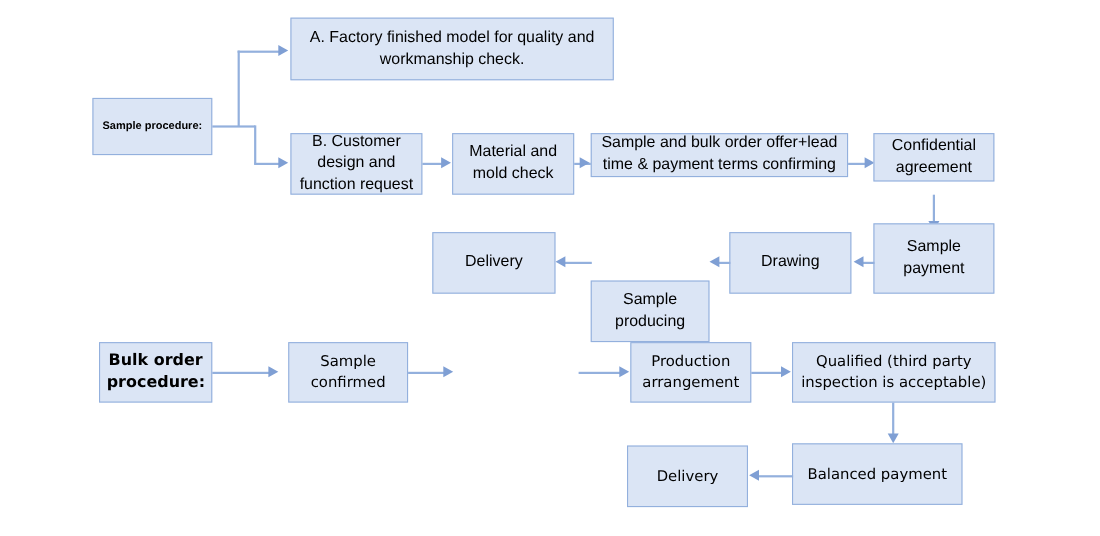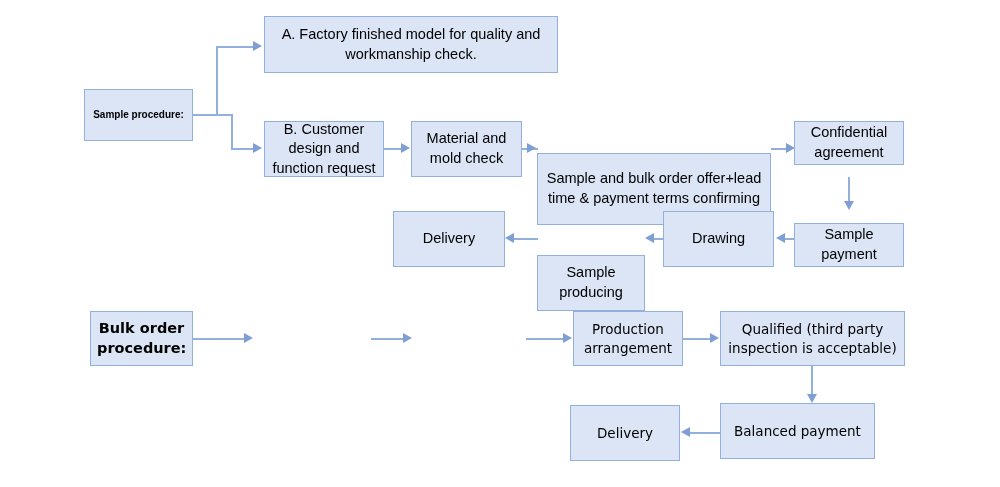--- a/index.html
+++ b/index.html
@@ -110,35 +110,35 @@
   <div class="conn h" style="left:384px; top:148px; width:19px;"></div>
   <div class="arrow right" style="left:401px; top:143px;"></div>
 
   <div class="node" style="left:411px; top:121px; width:111px; height:56px;">
     <span class="label">Material and mold check</span>
   </div>
 
   <div class="conn h" style="left:522px; top:148px; width:16px;"></div>
   <div class="arrow right" style="left:527px; top:143px;"></div>
 
-  <div class="node" style="left:537px; top:121px; width:234px; height:72px;margin-top:32px;">
+  <div class="node" style="left:537px; top:121px; width:234px; height:40px;">
     <span class="label">Sample and bulk order offer+lead time &amp; payment terms confirming</span>
   </div>
 
   <div class="conn h" style="left:771px; top:148px; width:18px;"></div>
   <div class="arrow right" style="left:786px; top:143px;"></div>
 
   <div class="node" style="left:794px; top:121px; width:110px; height:44px;">
     <span class="label">Confidential agreement</span>
   </div>
 
   <div class="conn v" style="left:848px; top:177px; height:27px;"></div>
   <div class="arrow down" style="left:844px; top:201px;"></div>
 
-  <div class="node" style="left:794px; top:223px; width:110px; height:44px;">
+  <div class="node" style="left:794px; top:203px; width:110px; height:64px;">
     <span class="label">Sample payment</span>
   </div>
 
   <div class="conn h" style="left:782px; top:238px; width:13px;"></div>
   <div class="arrow left" style="left:776px; top:233px;"></div>
 
   <div class="node" style="left:663px; top:211px; width:111px; height:56px;">
     <span class="label">Drawing</span>
   </div>
 
@@ -156,20 +156,23 @@
     <span class="label">Delivery</span>
   </div>
 
   <div class="node role grp-bulk" style="left:90px; top:311px; width:103px; height:55px;">
     <span class="label">Bulk order procedure:</span>
   </div>
 
   <div class="conn h" style="left:193px; top:338px; width:54px;"></div>
   <div class="arrow right" style="left:244px; top:333px;"></div>
 
+  <div class="node grp-bulk" style="left:262px; top:311px; width:109px; height:55px;">
+    <span class="label">Sample confirmed</span>
+  </div>
 
   <div class="conn h" style="left:371px; top:338px; width:36px;"></div>
   <div class="arrow right" style="left:403px; top:333px;"></div>
 
 
   <div class="conn h" style="left:526px; top:338px; width:41px;"></div>
   <div class="arrow right" style="left:563px; top:333px;"></div>
 
   <div class="node grp-bulk" style="left:573px; top:311px; width:110px; height:55px;">
     <span class="label">Production arrangement</span>

